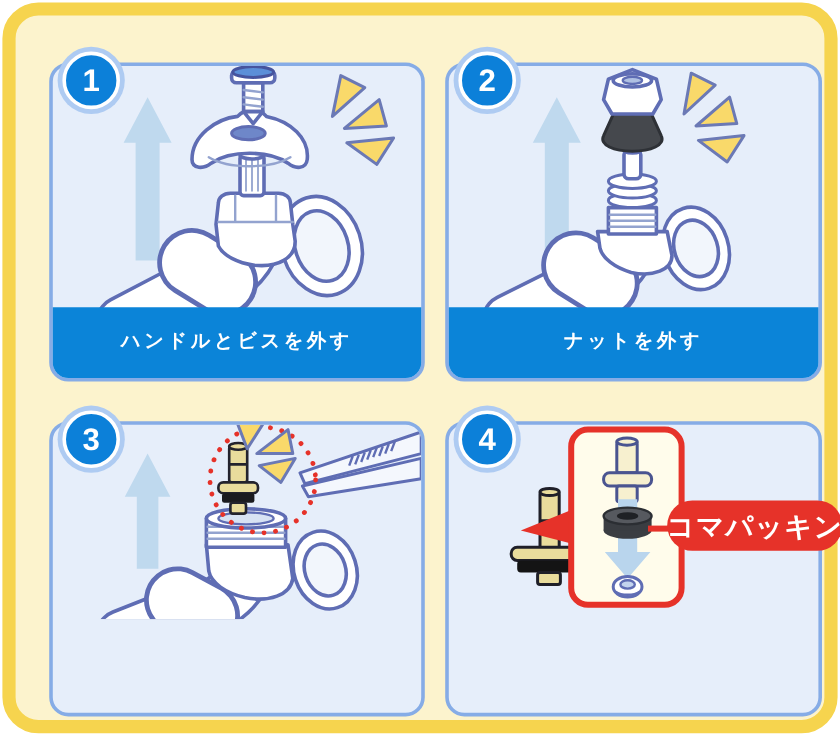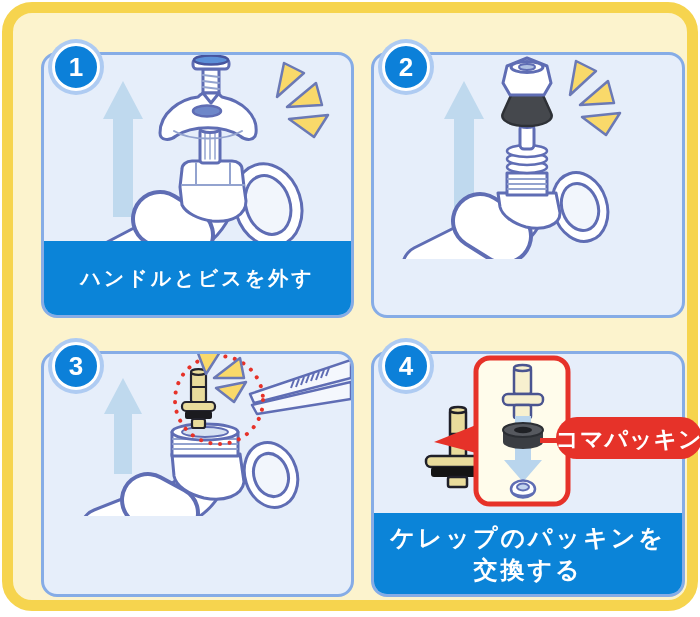--- a/index.html
+++ b/index.html
@@ -25,21 +25,21 @@
   #p1 .illus,#p2 .illus{height:204px;}
   #p3 .illus,#p4 .illus{height:162px;}
   #p4 .illus{overflow:visible;}
   #p4 svg{overflow:visible;}
   .caption{
     position:absolute;left:0;right:0;bottom:0;background:#0B84D8;
     border-radius:0 0 13px 13px;color:#fff;font-weight:bold;
     display:flex;flex-direction:column;align-items:center;justify-content:center;
     letter-spacing:3px;text-align:center;line-height:1.3;
   }
-  #p1 .caption,#p2 .caption{height:74px;font-size:20px;}
+  #p1 .caption,#p2 .caption{height:59px;font-size:16px;}
   #p3 .caption,#p4 .caption{height:81px;font-size:24px;}
   .badge{
     position:absolute;left:8px;top:-12px;width:42px;height:42px;border-radius:50%;
     background:#0C80D9;border:3px solid #ffffff;box-shadow:0 0 0 4px #AECBF2;
     color:#fff;font-size:26px;font-weight:bold;
     display:flex;align-items:center;justify-content:center;z-index:5;
   }
   svg{display:block;}
 </style>
 </head>
@@ -123,20 +123,23 @@
           <ellipse cx="153" cy="12" rx="16" ry="5.5"></ellipse>
           <ellipse cx="153" cy="12" rx="8" ry="3" fill="#AFC0E2" stroke-width="2"></ellipse>
         </g>
         <g fill="#F9D96A" stroke="#6B79B5" stroke-width="2.5" stroke-linejoin="round">
           <polygon points="196,40 202,6 222,16"></polygon>
           <polygon points="206,50 234,26 240,48"></polygon>
           <polygon points="208,62 246,58 232,80"></polygon>
         </g>
       </svg>
     </div>
+    <div class="caption">
+      <span>ナットを外す</span>
+    </div>
   </section>
 
   <section class="panel" id="p3">
     <div class="badge">
       <span>3</span>
     </div>
     <div class="illus">
       <svg width="307" height="162" viewBox="0 0 307 162">
         <path fill="#BFD9EE" d="M79,24 L98,60 L88,60 L88,120 L70,120 L70,60 L60,60 Z"></path>
         <g stroke="#5F6DB4" stroke-width="3" fill="#ffffff" stroke-linejoin="round" stroke-linecap="round">
@@ -209,19 +212,15 @@
           <ellipse cx="149" cy="133" rx="6" ry="3.5" fill="#C3D4EE" stroke-width="2"></ellipse>
           <path d="M139,139 A12,6 0 0 0 159,139" fill="none" stroke-width="2"></path>
         </g>
         <rect x="166" y="84" width="18" height="5" fill="#E63229"></rect>
         <g>
           <rect x="182" y="63" width="146" height="42" rx="21" fill="#E63229"></rect>
           <text x="255" y="93" text-anchor="middle" fill="#ffffff" font-size="23" font-weight="bold" letter-spacing="1">コマパッキン</text>
         </g>
       </svg>
     </div>
-    <div class="caption">
-      <span>ケレップのパッキンを</span>
-      <span>交換する</span>
-    </div>
   </section>
 
 </div>
 
 </body></html>

